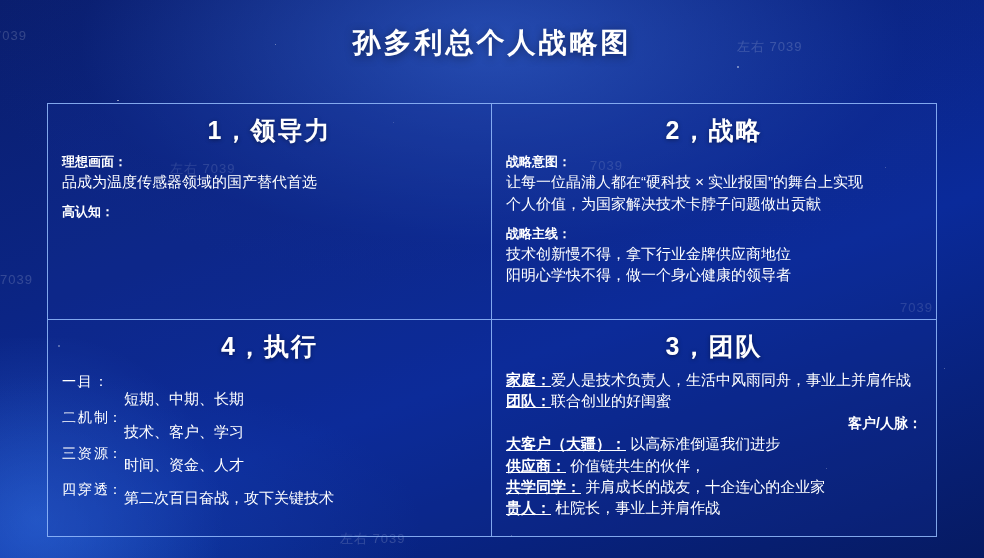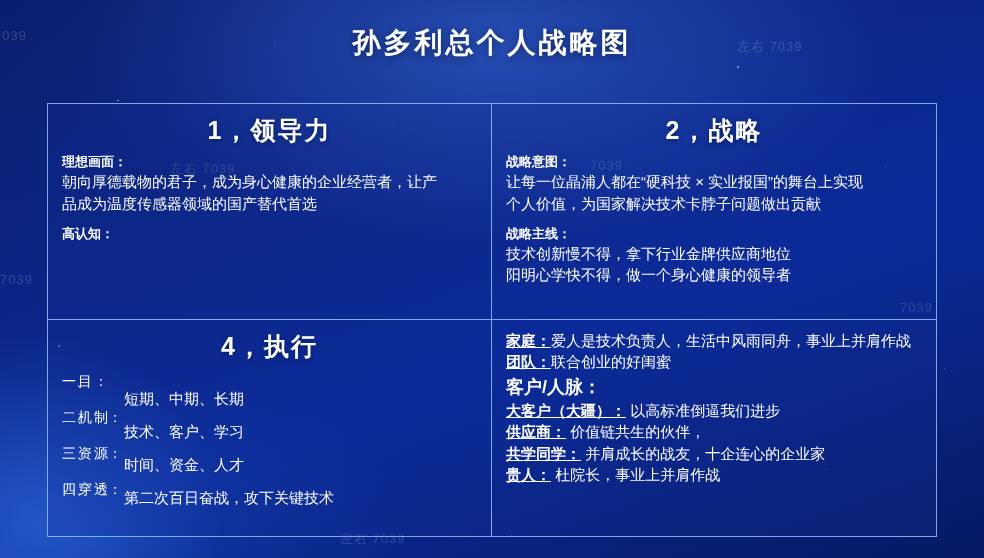--- a/index.html
+++ b/index.html
@@ -139,21 +139,20 @@
   </div>
 
 <div class="title">孙多利总个人战略图</div>
 
 <div class="grid">
 
   <div class="cell b-r b-b">
     <div class="cell-title">1，领导力</div>
     <div class="block">
       <div class="sub">理想画面：</div>
-      <div class="body-line">朝向厚德载物的君子，成为身心健康的企业经营者，让产</div>
       <div class="body-line">品成为温度传感器领域的国产替代首选</div>
     </div>
     <div class="block">
       <div class="sub">高认知：</div>
     </div>
   </div>
 
   <div class="cell b-b">
     <div class="cell-title">2，战略</div>
     <div class="block">
@@ -204,28 +203,29 @@
           <span>时间、资金、人才</span>
         </div>
         <div class="r">
           <span>第二次百日奋战，攻下关键技术</span>
         </div>
       </div>
     </div>
   </div>
 
   <div class="cell">
+    <div class="cell-title">3，团队</div>
     <div class="kv tight">
       <div>
         <b>家庭：</b><span>爱人是技术负责人，生活中风雨同舟，事业上并肩作战</span>
       </div>
       <div>
         <b>团队：</b><span>联合创业的好闺蜜</span>
       </div>
-      <div style="font-size:18px;font-weight:bold;margin-top:2px;">
+      <div style="font-size:14px;font-weight:bold;margin-top:2px;text-align:right;">
         <span>客户/人脉：</span>
       </div>
       <div>
         <b>大客户（大疆）：</b><span> 以高标准倒逼我们进步</span>
       </div>
       <div>
         <b>供应商：</b><span> 价值链共生的伙伴，</span>
       </div>
       <div>
         <b>共学同学：</b><span> 并肩成长的战友，十企连心的企业家</span>

